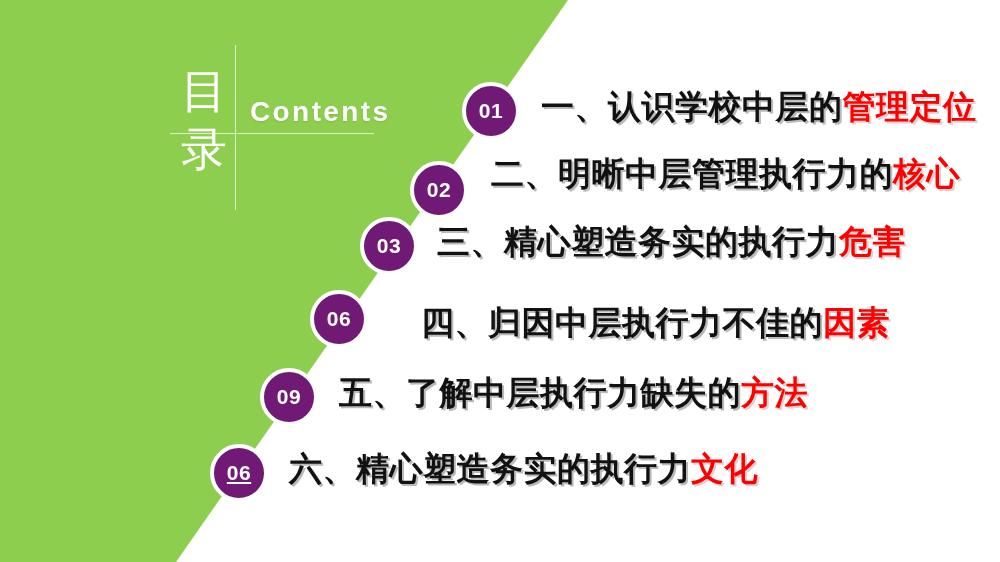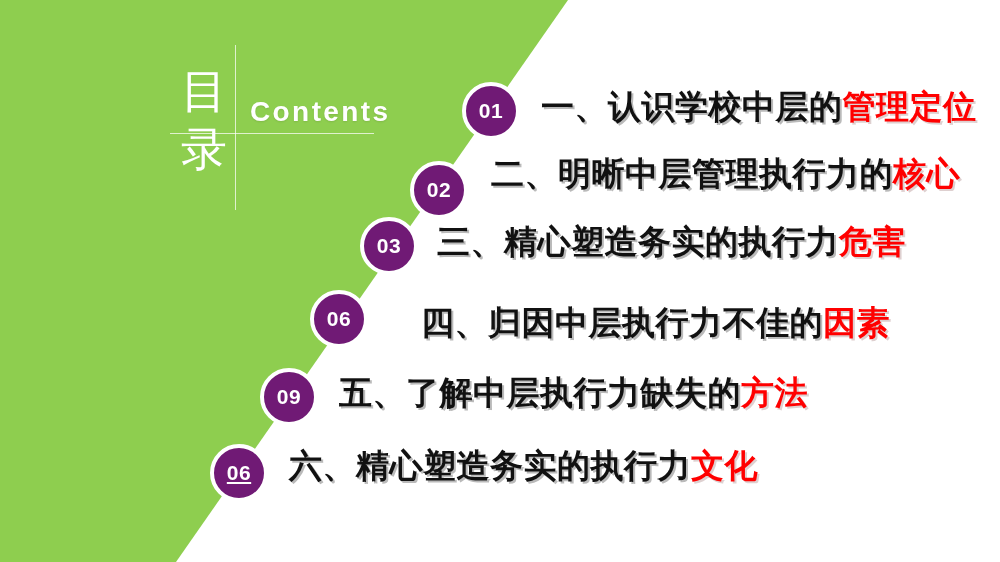--- a/index.html
+++ b/index.html
@@ -168,19 +168,19 @@
 
     <div class="agenda-row" style="left:0;top:368px;">
       <div class="num-badge" style="left:260px;top:0;">09</div>
       <div class="row-text" style="left:339px;top:5px;">
         <span>五、了解中层执行力缺失的</span><span class="hl">方法</span>
       </div>
     </div>
 
     <div class="agenda-row" style="left:0;top:444px;">
       <div class="num-badge" style="left:210px;top:0;text-decoration:underline;">06</div>
-      <div class="row-text" style="left:289px;top:5px;font-family:Liberation Mono, monospace;">
+      <div class="row-text" style="left:289px;top:5px;">
         <span>六、精心塑造务实的执行力</span><span class="hl">文化</span>
       </div>
     </div>
 
   </div>
 </div>
 
 </body></html>

